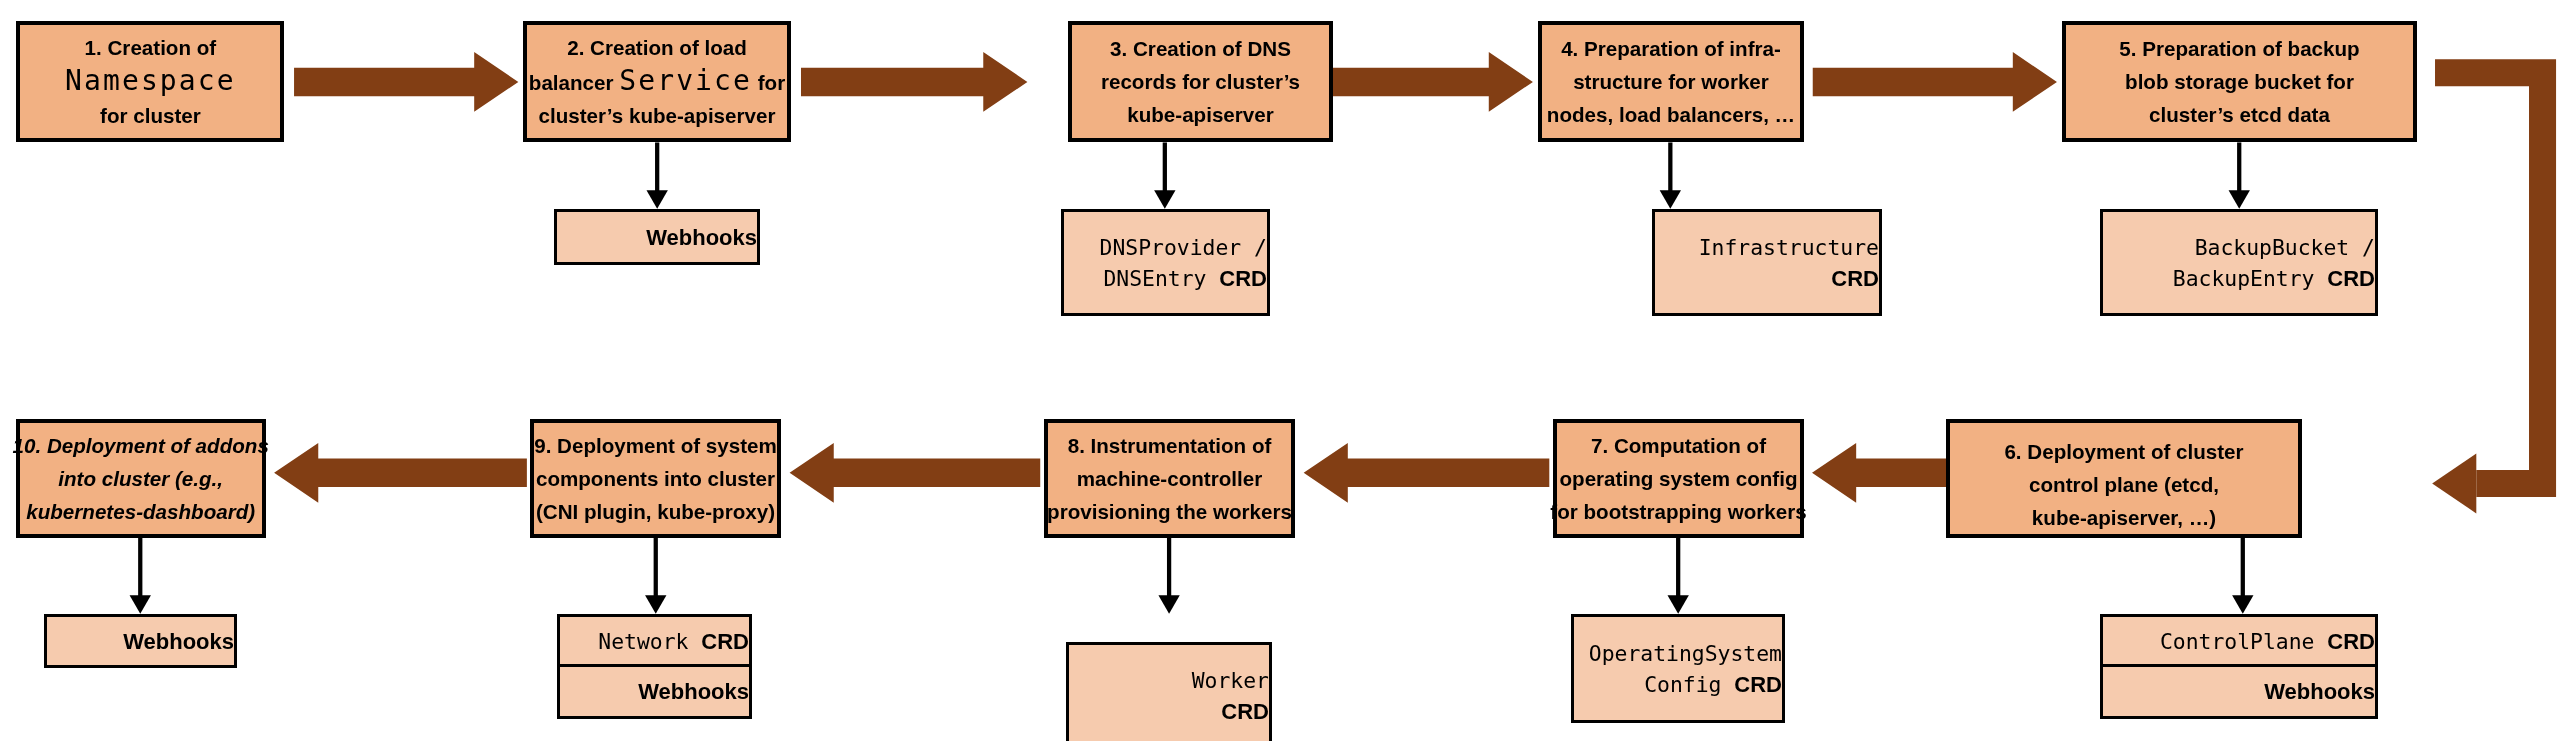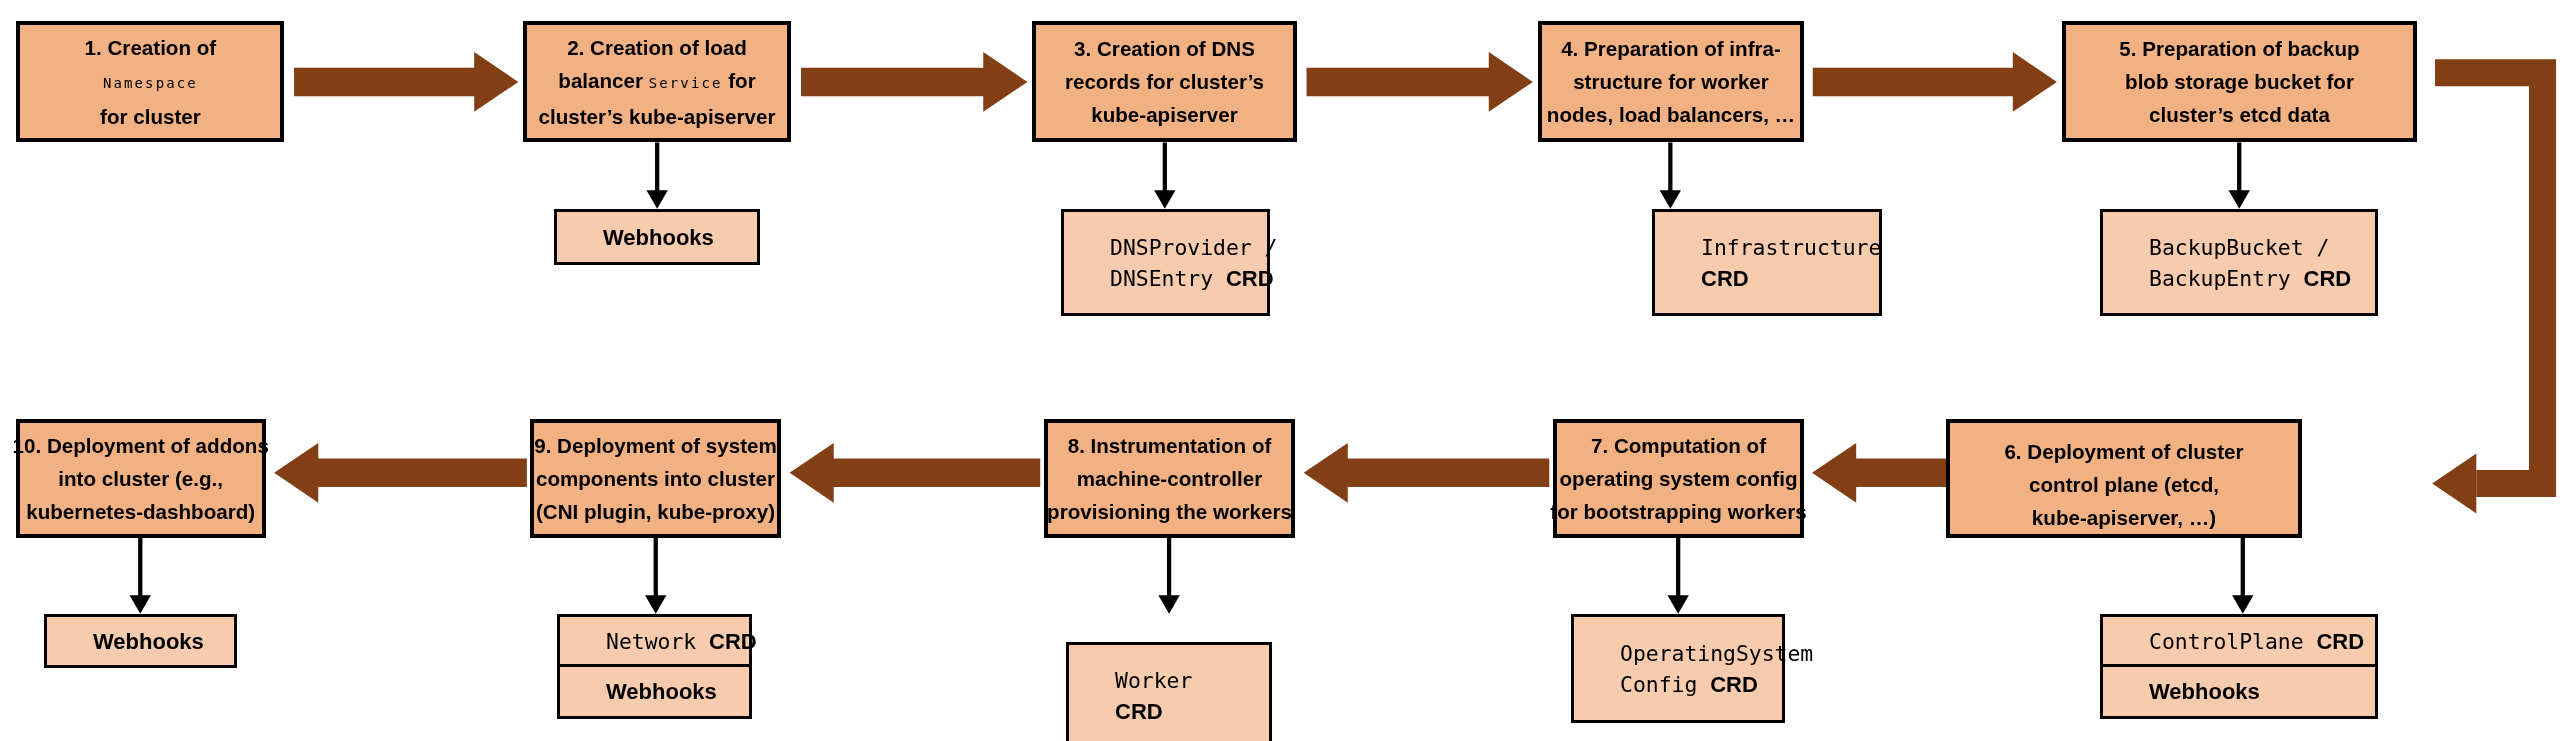--- a/index.html
+++ b/index.html
@@ -11,33 +11,33 @@
   .thin-line{stroke:var(--connector_arrow,#000000);stroke-width:6px;fill:none;}
   .thin-head{fill:var(--connector_arrow,#000000);}
 
   .main-box{position:absolute;box-sizing:border-box;border:4.3px solid var(--box_border,#000);
             background:var(--main_box_fill,#F2B183);
             display:flex;flex-direction:column;justify-content:center;align-items:center;
             text-align:center;font-weight:700;font-size:20.6px;line-height:33px;}
   .row-top{top:21.4px;height:121px;}
   .row-bottom{top:419px;height:119px;}
   .main-box .mono{font-family:"DejaVu Sans Mono","Liberation Mono",monospace;
-                  font-weight:400;letter-spacing:2.1px;font-size:14px;}
+                  font-weight:400;letter-spacing:2.1px;font-size:28px;}
   .sub-box{position:absolute;box-sizing:border-box;border:3.6px solid var(--box_border,#000);
            background:var(--sub_box_fill,#F6CBAE);
-           display:flex;flex-direction:column;justify-content:center;align-items:flex-start;
+           display:flex;flex-direction:column;justify-content:center;align-items:flex-end;
            text-align:center;font-family:"DejaVu Sans Mono","Liberation Mono",monospace;
            font-weight:400;font-size:21.4px;line-height:31px;padding-left:46px;}
   .sub-box .sans{font-family:"Liberation Sans",sans-serif;font-weight:700;font-size:22px;letter-spacing:0;}
   .tline{white-space:pre;}
 
-  .p1{left:16.4px;width:268px;} .p2{left:523px;width:268px;align-items:center;} .p3{left:1032px;width:265px;text-align:center;}
+  .p1{left:16.4px;width:268px;} .p2{left:523px;width:268px;align-items:center;} .p3{left:1068px;width:265px;text-align:center;}
   .p4{left:1538px;width:266px;} .p5{left:2062px;width:355px;}
   .p6{left:1946px;width:356px;justify-content:flex-end;} .p7{left:1553px;width:251px;} .p8{left:1044px;width:251px;}
-  .p9{left:530px;width:251px;} .p10{left:15.7px;width:250px;}
+  .p9{left:530px;width:251px;} .p10{left:15.7px;width:250px;font-style:italic;}
 
   .q2{left:554px;top:209px;width:206px;height:56px;}
   .q3{left:1061px;top:209px;width:209px;height:107px;}
   .q4{left:1652px;top:209px;width:230px;height:107px;}
   .q5{left:2100px;top:209px;width:278px;height:107px;}
   .q6a{left:2100px;top:614px;width:278px;height:54px;}
   .q6b{left:2100px;top:664px;width:278px;height:55px;}
   .q7{left:1571px;top:614px;width:214px;height:109px;}
   .q8{left:1066px;top:642px;width:206px;height:108px;}
   .q9a{left:557px;top:614px;width:195px;height:54px;}

